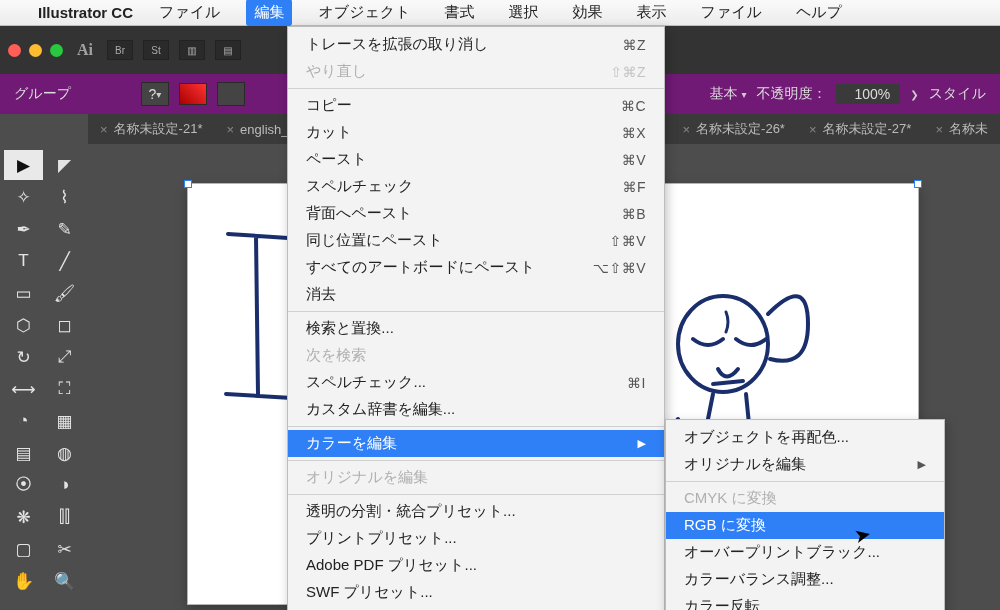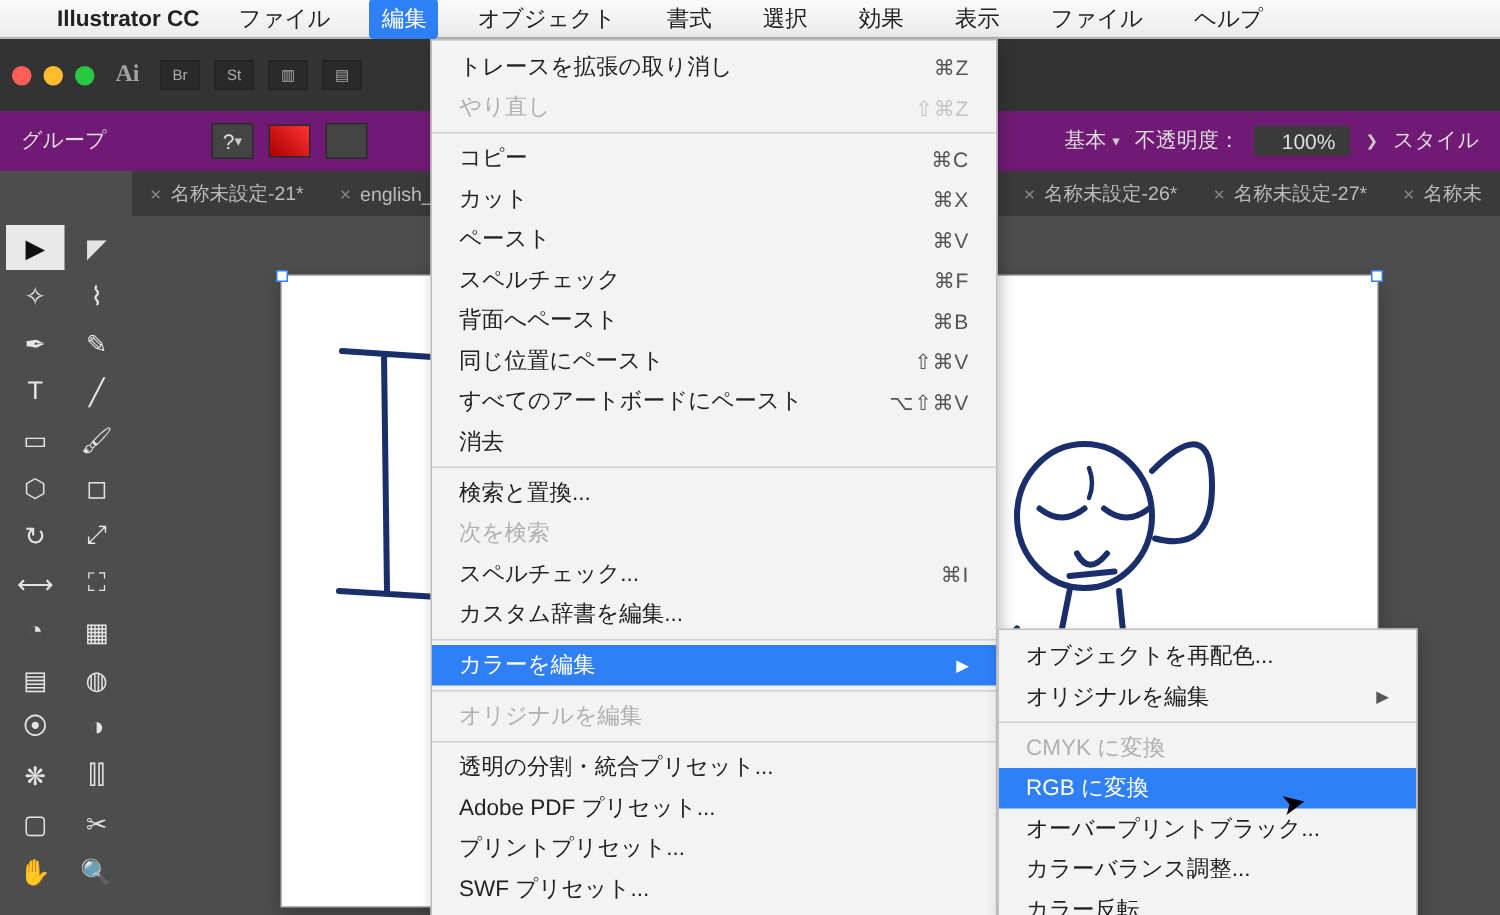--- a/index.html
+++ b/index.html
@@ -261,24 +261,24 @@
     </div>
     <hr>
     <div class="row dis">
       <span>オリジナルを編集</span>
     </div>
     <hr>
     <div class="row">
       <span>透明の分割・統合プリセット...</span>
     </div>
     <div class="row">
+      <span>プリントプリセット...</span>
+    </div>
+    <div class="row">
       <span>Adobe PDF プリセット...</span>
-    </div>
-    <div class="row">
-      <span>プリントプリセット...</span>
     </div>
     <div class="row">
       <span>SWF プリセット...</span>
     </div>
     <div class="row"></div>
   </div>
 
 <div class="menu" id="sub-menu">
     <div class="row">
       <span>オブジェクトを再配色...</span>

